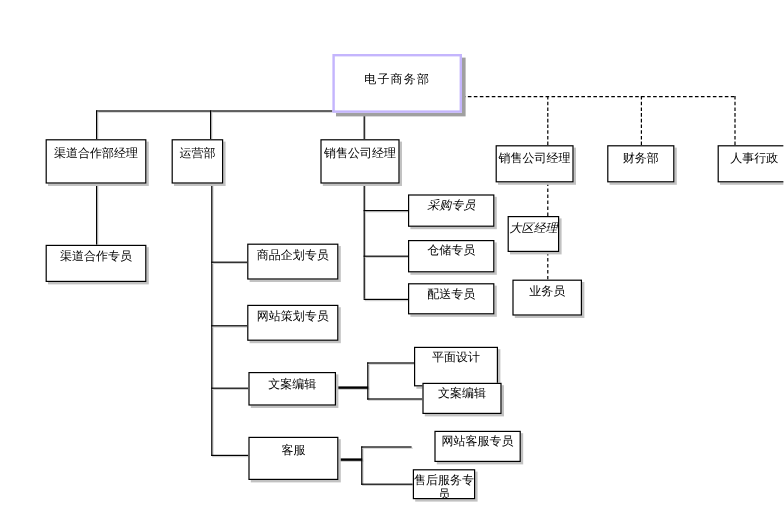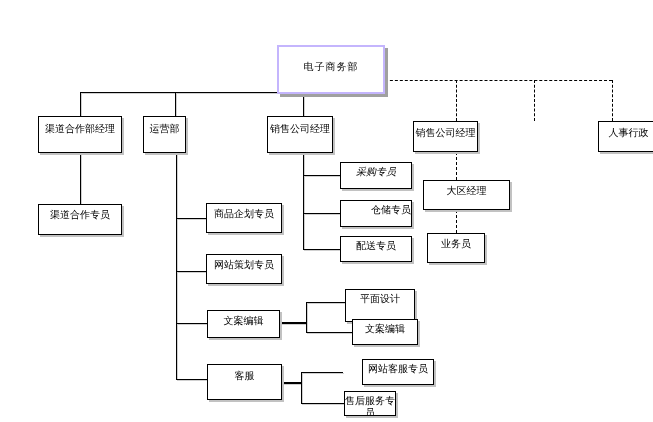--- a/index.html
+++ b/index.html
@@ -69,32 +69,35 @@
   </div>
   <div class="node" style="left:143px;top:116px;width:43px;height:37px;padding-top:6px;">
     <span>运营部</span>
   </div>
   <div class="node" style="left:267px;top:116px;width:66px;height:37px;padding-top:6px;">
     <span>销售公司经理</span>
   </div>
   <div class="node" style="left:413px;top:121px;width:65px;height:31px;padding-top:5px;">
     <span>销售公司经理</span>
   </div>
+  <div class="node" style="left:506px;top:121px;width:56px;height:31px;padding-top:5px;">
+    <span>财务部</span>
+  </div>
   <div class="node" style="left:582px;top:121px;width:61px;height:31px;padding-top:5px;margin-left:16px;">
     <span>人事行政</span>
   </div>
 
   <div class="node" style="left:38px;top:204px;width:84px;height:31px;padding-top:4px;">
     <span>渠道合作专员</span>
   </div>
 
   <div class="node" style="left:340px;top:162px;width:72px;height:27px;padding-top:3px;font-style:italic;">
     <span>采购专员</span>
   </div>
-  <div class="node" style="left:340px;top:200px;width:72px;height:27px;padding-top:3px;text-align:right;">
+  <div class="node" style="left:340px;top:200px;width:72px;height:27px;padding-top:3px;">
     <span>仓储专员</span>
   </div>
   <div class="node" style="left:340px;top:236px;width:72px;height:26px;padding-top:3px;">
     <span>配送专员</span>
   </div>
 
   <div class="node" style="left:206px;top:203px;width:76px;height:30px;padding-top:4px;">
     <span>商品企划专员</span>
   </div>
   <div class="node" style="left:206px;top:254px;width:76px;height:30px;padding-top:4px;">
@@ -113,20 +116,20 @@
   <div class="node" style="left:352px;top:319px;width:66px;height:26px;padding-top:3px;">
     <span>文案编辑</span>
   </div>
   <div class="node" style="left:343px;top:359px;width:72px;height:26px;padding-top:3px;margin-left:19px;">
     <span>网站客服专员</span>
   </div>
   <div class="node" style="left:344px;top:391px;width:52px;height:25px;padding-top:3px;">
     <span>售后服务专员</span>
   </div>
 
-  <div class="node" style="left:423px;top:180px;width:87px;height:30px;padding-top:4px;">
+  <div class="node" style="left:423px;top:180px;width:43px;height:30px;padding-top:4px;font-style:italic;">
     <span>大区经理</span>
   </div>
   <div class="node" style="left:427px;top:233px;width:58px;height:30px;padding-top:4px;">
     <span>业务员</span>
   </div>
 
 </div>
 
 </body></html>

